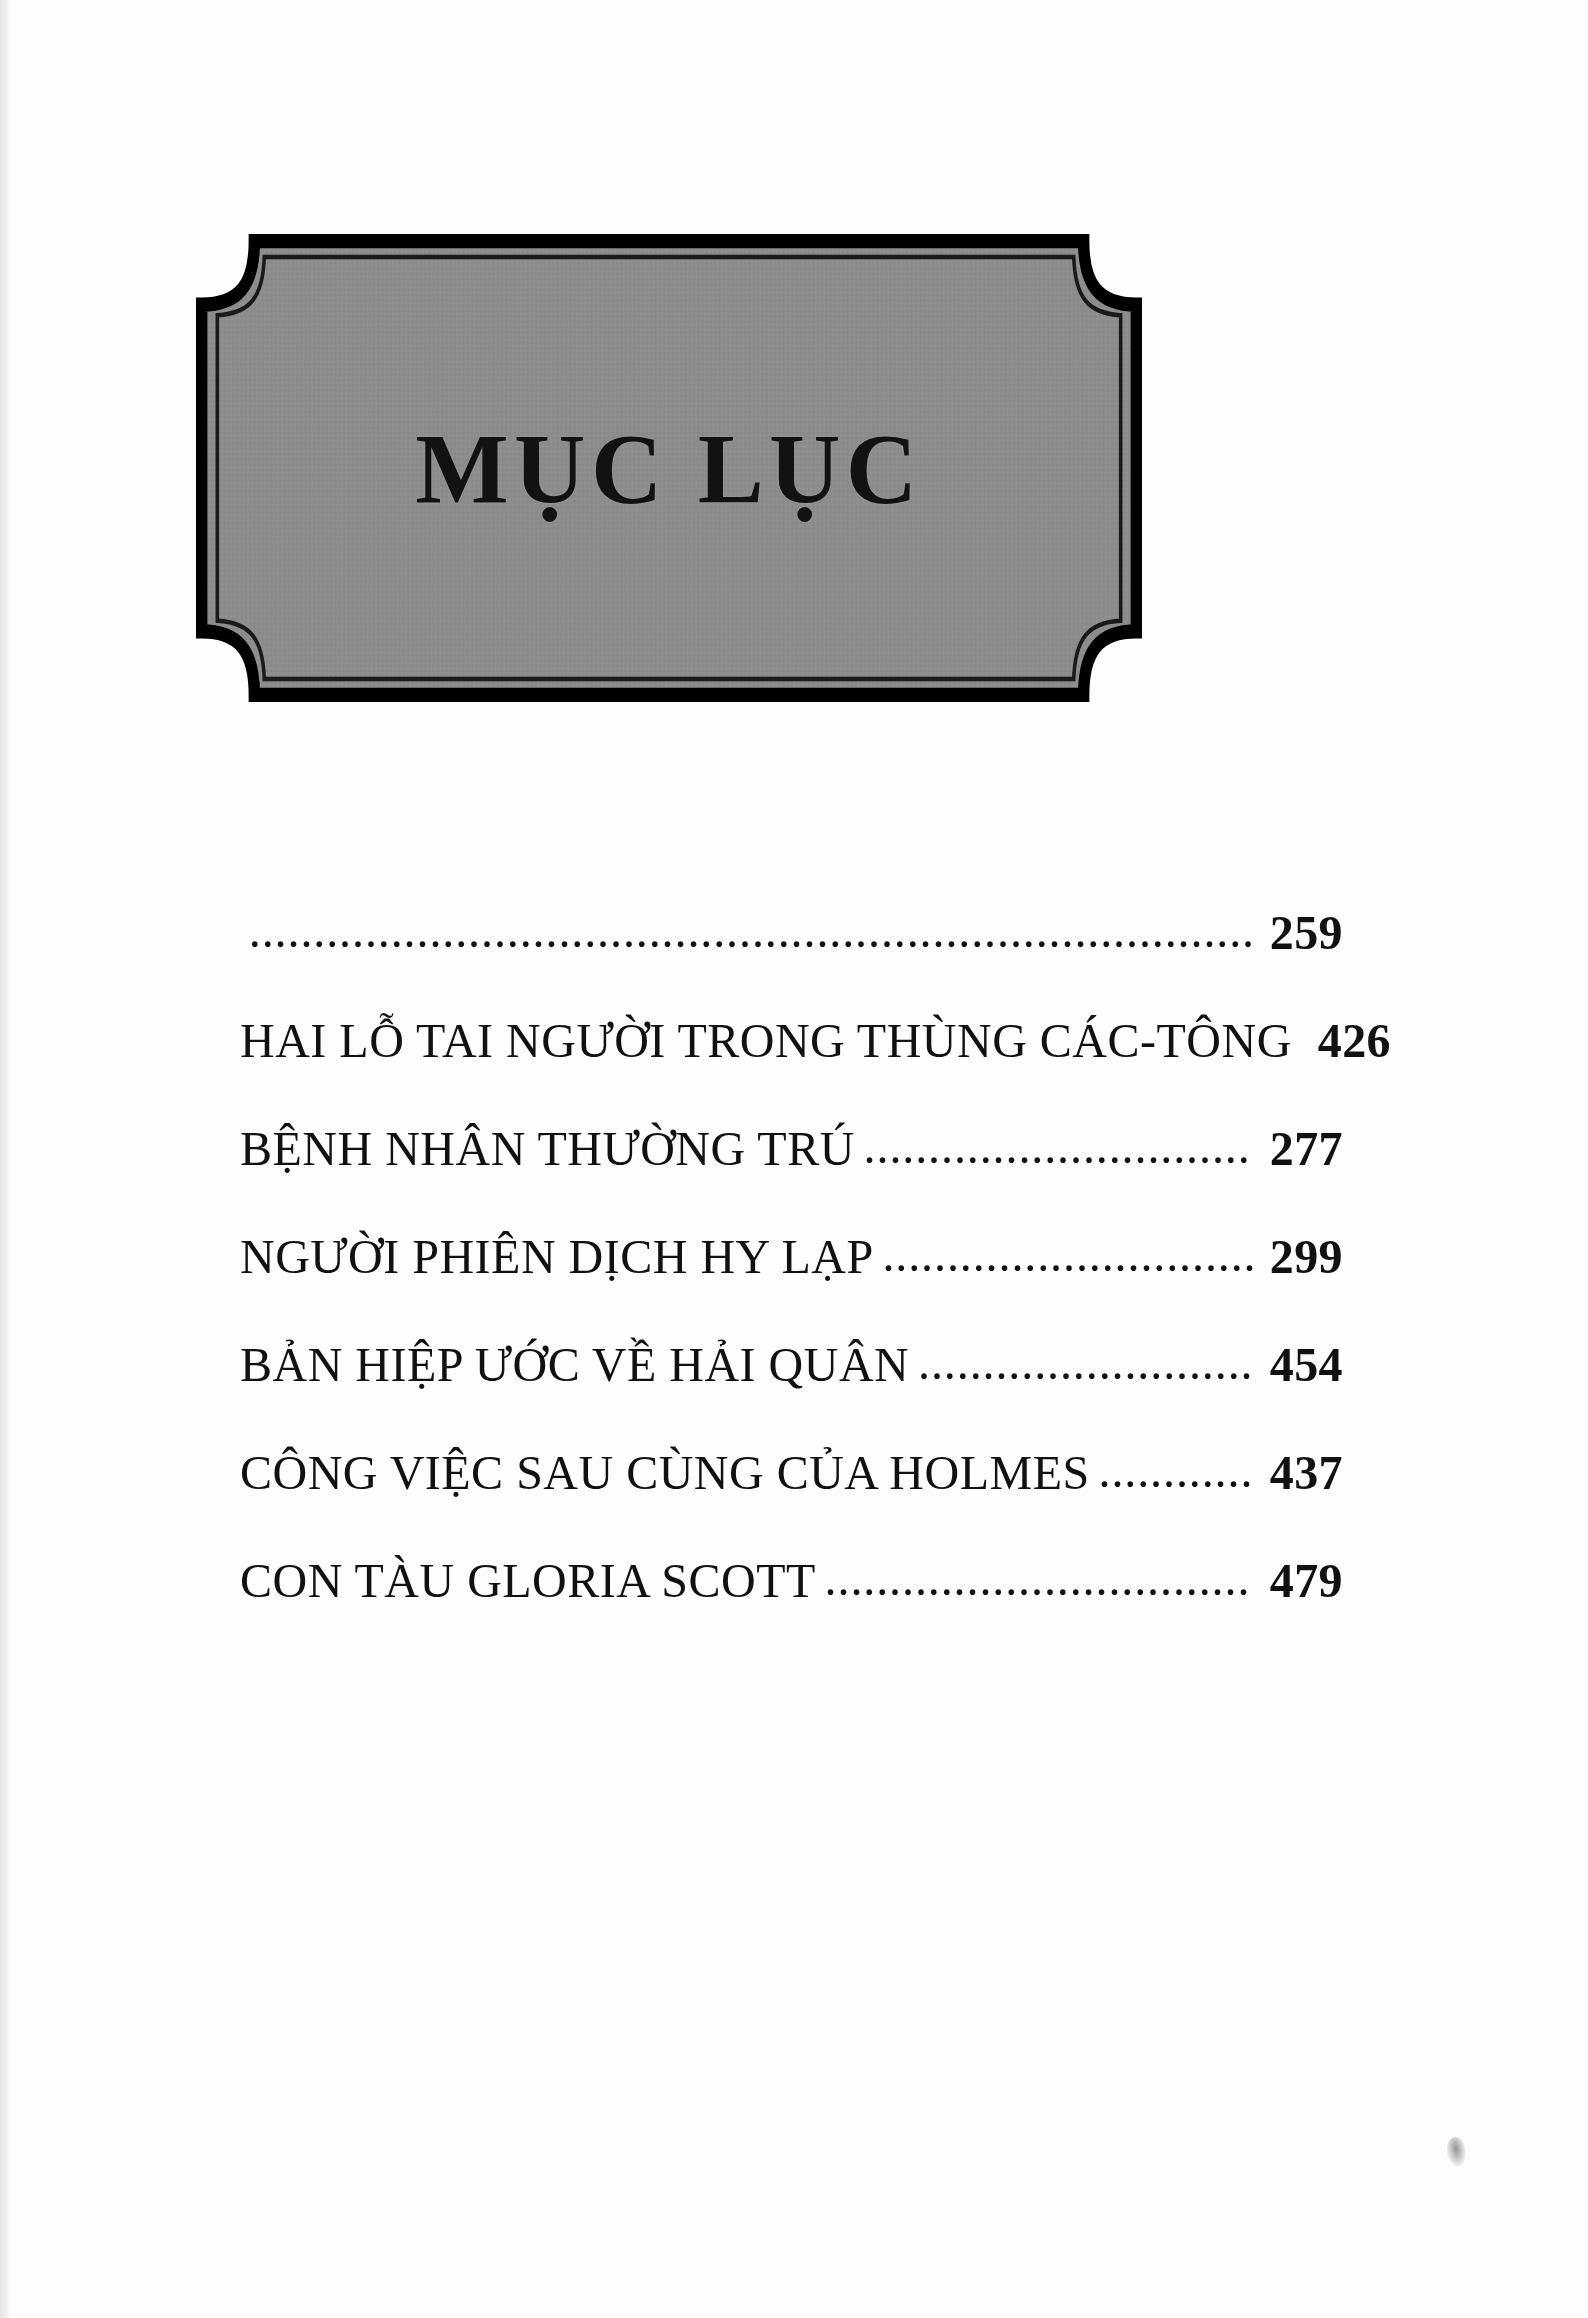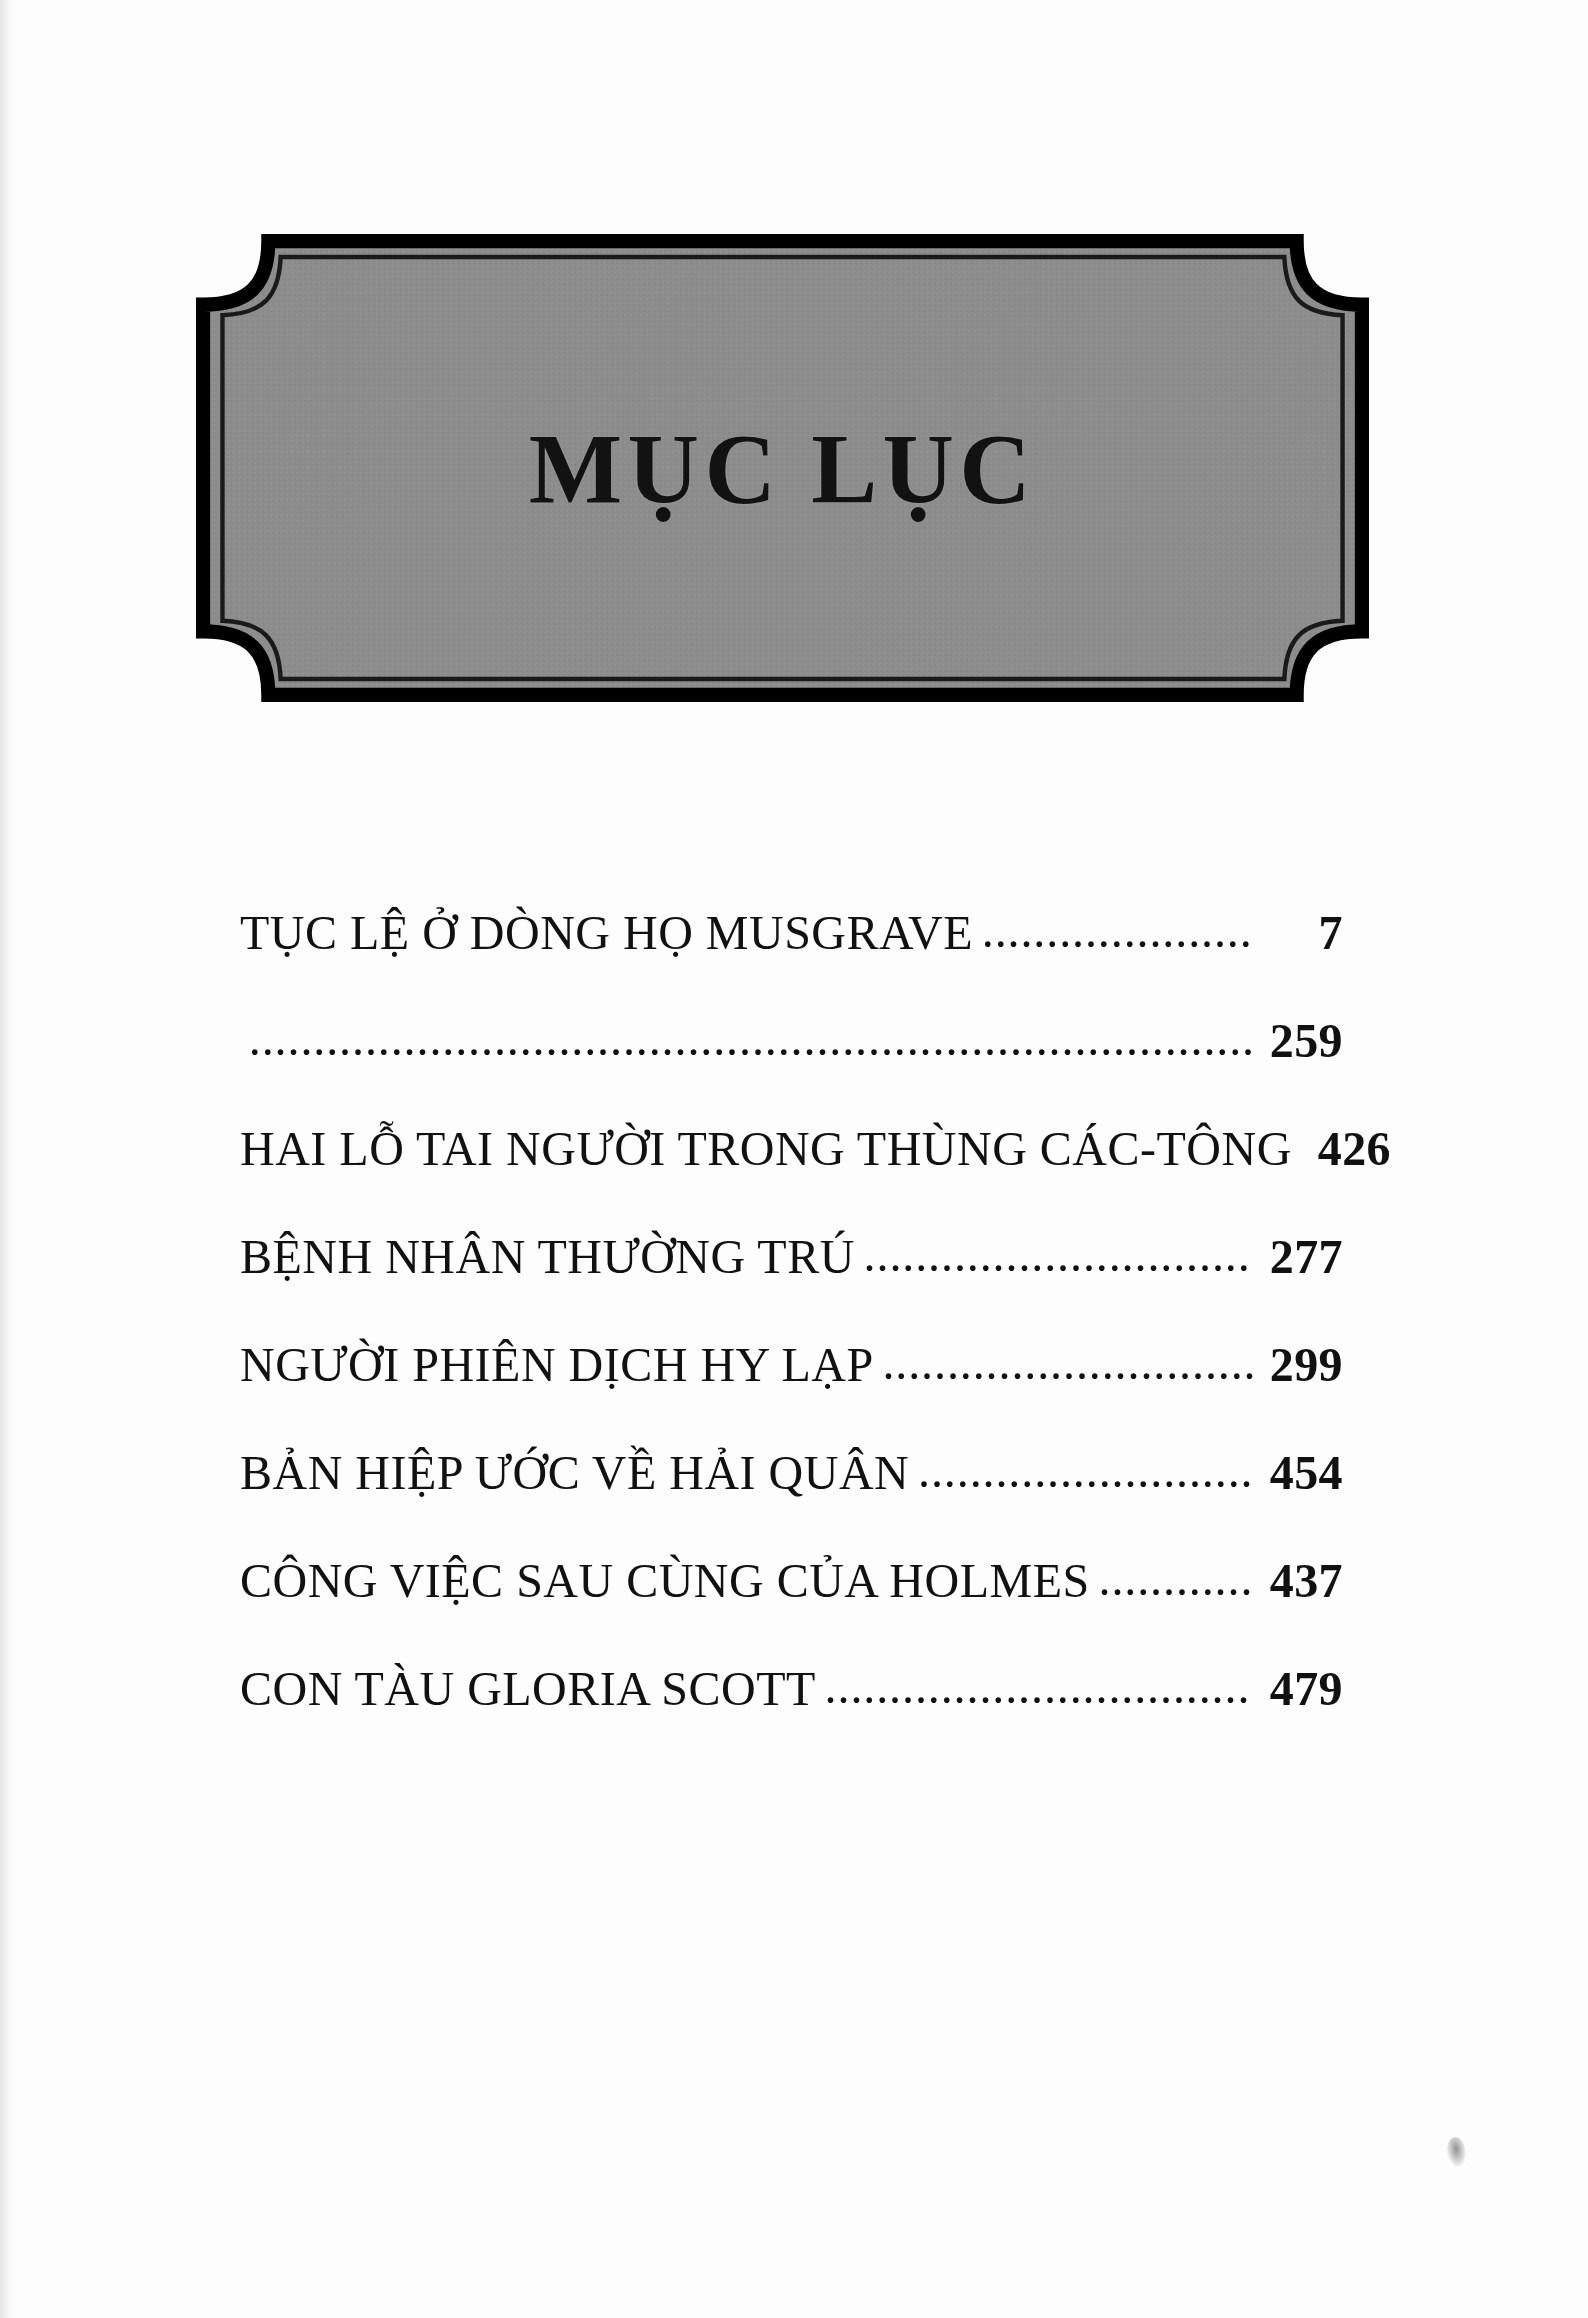--- a/index.html
+++ b/index.html
@@ -14,21 +14,21 @@
     background: #fdfdfd;
     overflow: hidden;
     font-family: "Liberation Serif", serif;
   }
 
   
   .plaque-wrap {
     position: absolute;
     left: 196px;
     top: 234px;
-    width: 1173px;
+    width: 946px;
     height: 468px;
   }
   .plaque-svg {
     display: block;
     width: 100%;
     height: 100%;
   }
   .plaque-title {
     position: absolute;
     left: 0;
@@ -146,25 +146,20 @@
                C 1254 440 1236 458 1234 504
                L 96 504
                C 94 458 76 440 30 438
                Z" fill="none" stroke="#1a1a1a" stroke-width="5"></path>
     </svg>
     <div class="plaque-title">MỤC LỤC</div>
   </div>
 
   <div class="toc">
 
-    <div class="toc-row">
-      <span class="toc-title">TỤC LỆ Ở DÒNG HỌ MUSGRAVE</span>
-      <span class="toc-leader"></span>
-      <span class="toc-page">7</span>
-    </div>
 
 
     <div class="toc-row">
       <span class="toc-leader"></span>
       <span class="toc-page">259</span>
     </div>
 
     <div class="toc-row">
       <span class="toc-title">HAI LỖ TAI NGƯỜI TRONG THÙNG CÁC-TÔNG</span>
       <span class="toc-leader"></span>

